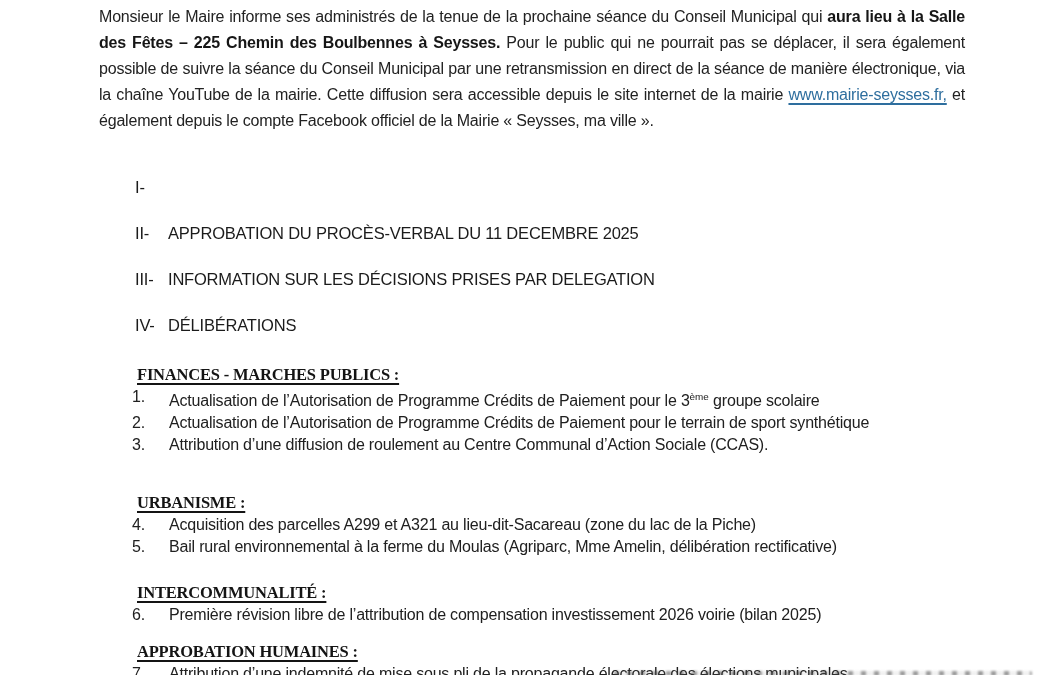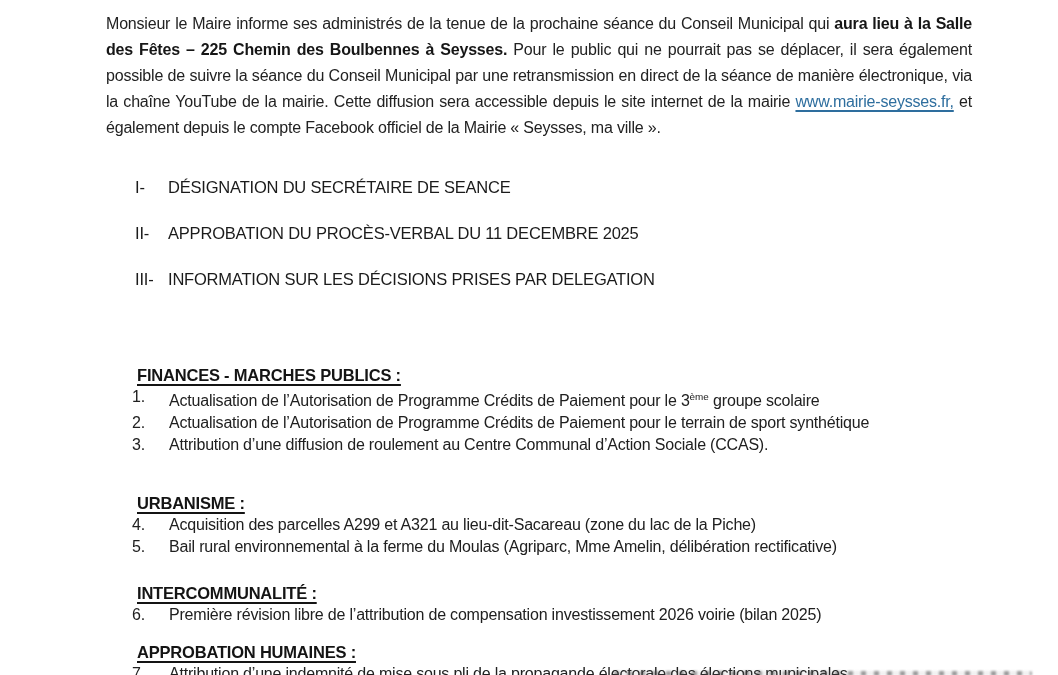--- a/index.html
+++ b/index.html
@@ -17,21 +17,21 @@
     font-family: "Liberation Sans", "DejaVu Sans", sans-serif;
     color: #1e1e1e;
     -webkit-font-smoothing: antialiased;
   }
   
   .intro {
     position: absolute;
     left: 98px;
     top: 3px;
     width: 866px;
-    margin: 8px;
+    margin: 1px;
     font-size: 16px;
     letter-spacing: -0.2px;
     line-height: 26px;
     text-align: justify;
     color: #222222;
   }
   .run-normal { font-weight: 400; }
   .run-bold   { font-weight: 700; color: #161616; }
   .run-link   {
     color: var(--link-color, #2e6e9e);
@@ -81,20 +81,21 @@
   .section-title {
     margin: 0 0 0 5px;
     font-size: 16.5px;
     font-weight: 700;
     line-height: 22px;
     letter-spacing: -0.2px;
     color: #141414;
     text-decoration: underline;
     text-decoration-thickness: 1.6px;
     text-underline-offset: 3px;
+    font-family: Liberation Serif, serif;
   }
   .section-items {
     margin: 0;
     padding: 0;
     list-style: none;
     font-size: 16px;
     letter-spacing: -0.2px;
     color: #202020;
   }
   .section-item {
@@ -121,33 +122,36 @@
   }
 </style>
 </head>
 <body>
 
 <div id="doc">
   <p class="intro"><span class="run-normal">Monsieur le Maire informe ses administrés de la tenue de la prochaine séance du Conseil Municipal qui </span><span class="run-bold">aura lieu à la Salle des Fêtes – 225 Chemin des Boulbennes à Seysses.</span><span class="run-normal"> Pour le public qui ne pourrait pas se déplacer, il sera également possible de suivre la séance du Conseil Municipal par une retransmission en direct de la séance de manière électronique, via la chaîne YouTube de la mairie. Cette diffusion sera accessible depuis le site internet de la mairie </span><span class="run-link">www.mairie-seysses.fr,</span><span class="run-normal"> et également depuis le compte Facebook officiel de la Mairie « Seysses, ma ville ».</span></p>
   <ol class="roman-list">
   <li class="roman-item">
     <span class="numeral">I-</span>
-    <span class="label">DÉSIGNATION DU SECRÉTAIRE DE SEANCE</span>
   </li>
 
   <li class="roman-item">
     <span class="numeral">II-</span>
     <span class="label">APPROBATION DU PROCÈS-VERBAL DU 11 DECEMBRE 2025</span>
   </li>
 
   <li class="roman-item">
     <span class="numeral">III-</span>
     <span class="label">INFORMATION SUR LES DÉCISIONS PRISES PAR DELEGATION</span>
   </li>
 
+  <li class="roman-item">
+    <span class="numeral">IV-</span>
+    <span class="label">DÉLIBÉRATIONS</span>
+  </li>
 </ol>
   <div class="sections">
   <section class="agenda-section">
     <h2 class="section-title">FINANCES - MARCHES PUBLICS :</h2>
     <ol class="section-items">
   <li class="section-item">
     <span class="num">1.</span>
     <span class="text"><span class="run-normal">Actualisation de l’Autorisation de Programme Crédits de Paiement pour le 3</span><span class="run-sup">ème</span><span class="run-normal"> groupe scolaire</span></span>
   </li>
 

